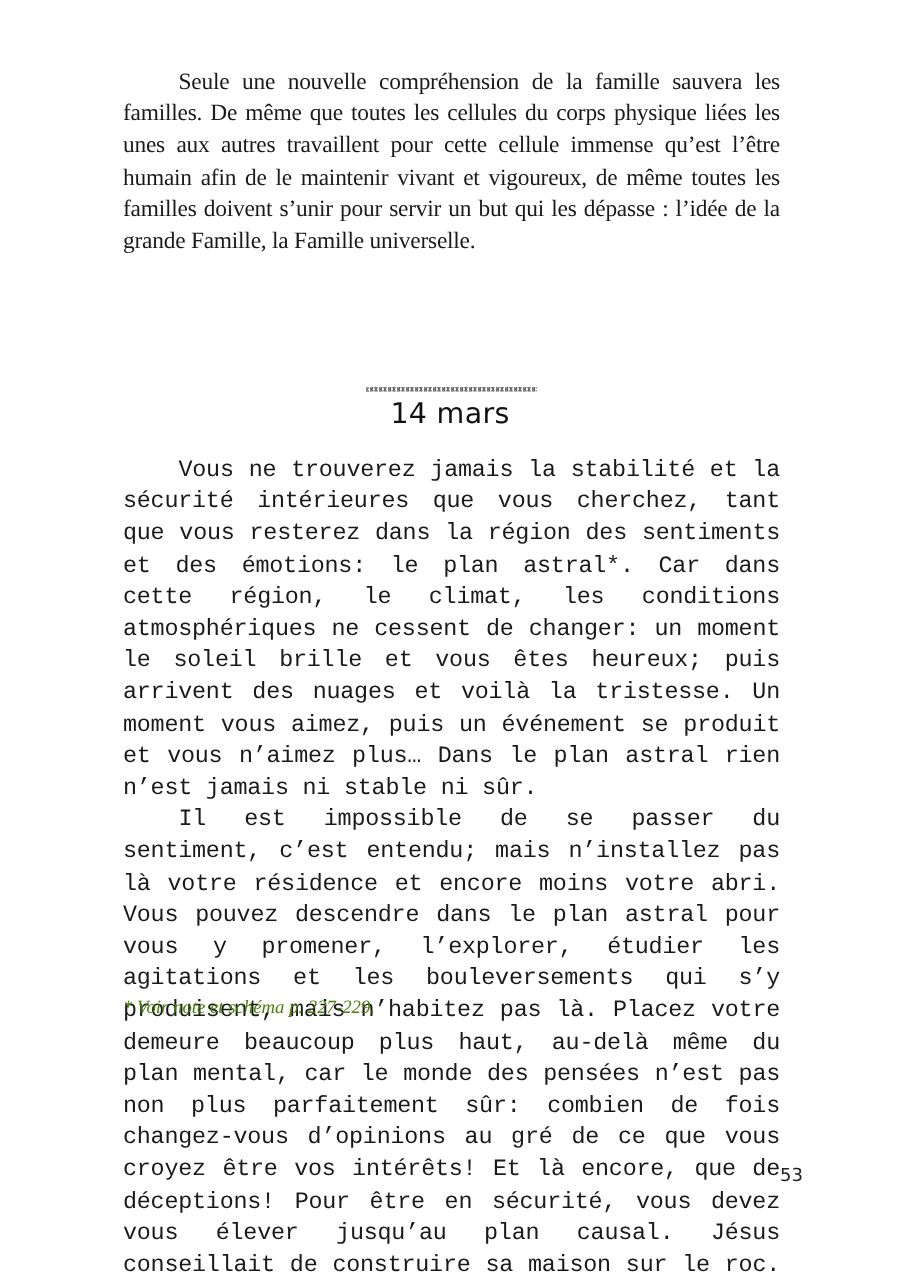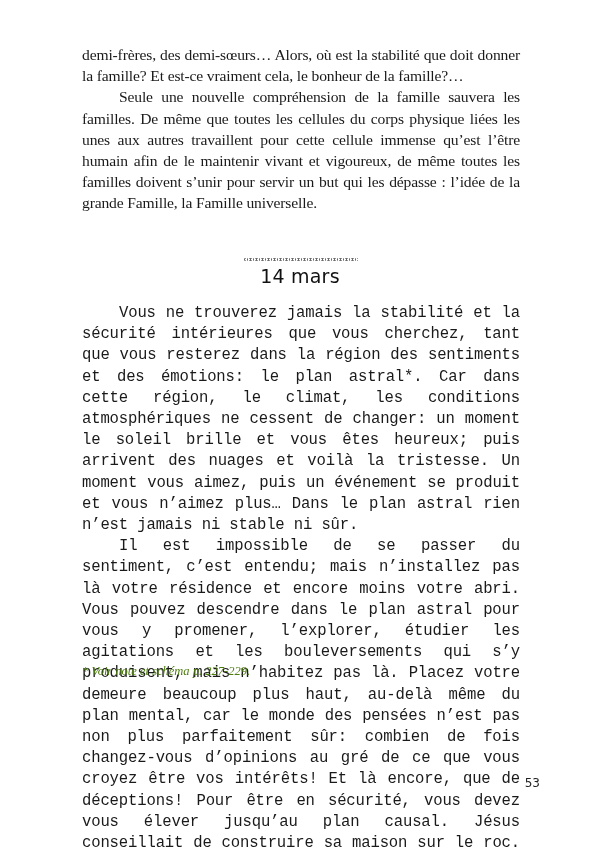--- a/index.html
+++ b/index.html
@@ -70,32 +70,31 @@
       font-size: 12.5px;
       line-height: 16px;
       color: #4d7c0f;
       margin: 0;
     }
     .page-number {
       position: absolute;
       left: 520px;
       top: 776px;
       width: 20px;
-      text-align: right;
+      text-align: left;
       font-family: "DejaVu Sans", "Liberation Sans", sans-serif;
       font-size: 12px;
       color: #222;
       margin: 0;
     }
   </style>
 </head>
 <body>
 
 <div class="column">
-  <p class="para">demi-frères, des demi-sœurs… Alors, où est la stabilité que doit donner la famille? Et est-ce vraiment cela, le bonheur de la famille?…</p>
   <p class="para indent">Seule une nouvelle compréhension de la famille sauvera les familles. De même que toutes les cellules du corps physique liées les unes aux autres travaillent pour cette cellule immense qu’est l’être humain afin de le maintenir vivant et vigoureux, de même toutes les familles doivent s’unir pour servir un but qui les dépasse : l’idée de la grande Famille, la Famille universelle.</p>
 </div>
 
 <div class="divider"></div>
 
 <h2 class="heading">14 mars</h2>
 
 <div class="column2">
   <p class="para indent">Vous ne trouverez jamais la stabilité et la sécurité intérieures que vous cherchez, tant que vous resterez dans la région des sentiments et des émotions: le plan astral*. Car dans cette région, le climat, les conditions atmosphériques ne cessent de changer: un moment le soleil brille et vous êtes heureux; puis arrivent des nuages et voilà la tristesse. Un moment vous aimez, puis un événement se produit et vous n’aimez plus… Dans le plan astral rien n’est jamais ni stable ni sûr.</p>
   <p class="para indent">Il est impossible de se passer du sentiment, c’est entendu; mais n’installez pas là votre résidence et encore moins votre abri. Vous pouvez descendre dans le plan astral pour vous y promener, l’explorer, étudier les agitations et les bouleversements qui s’y produisent, mais n’habitez pas là. Placez votre demeure beaucoup plus haut, au-delà même du plan mental, car le monde des pensées n’est pas non plus parfaitement sûr: combien de fois changez-vous d’opinions au gré de ce que vous croyez être vos intérêts! Et là encore, que de déceptions! Pour être en sécurité, vous devez vous élever jusqu’au plan causal. Jésus conseillait de construire sa maison sur le roc. Ce roc est le symbole du plan causal.</p>

